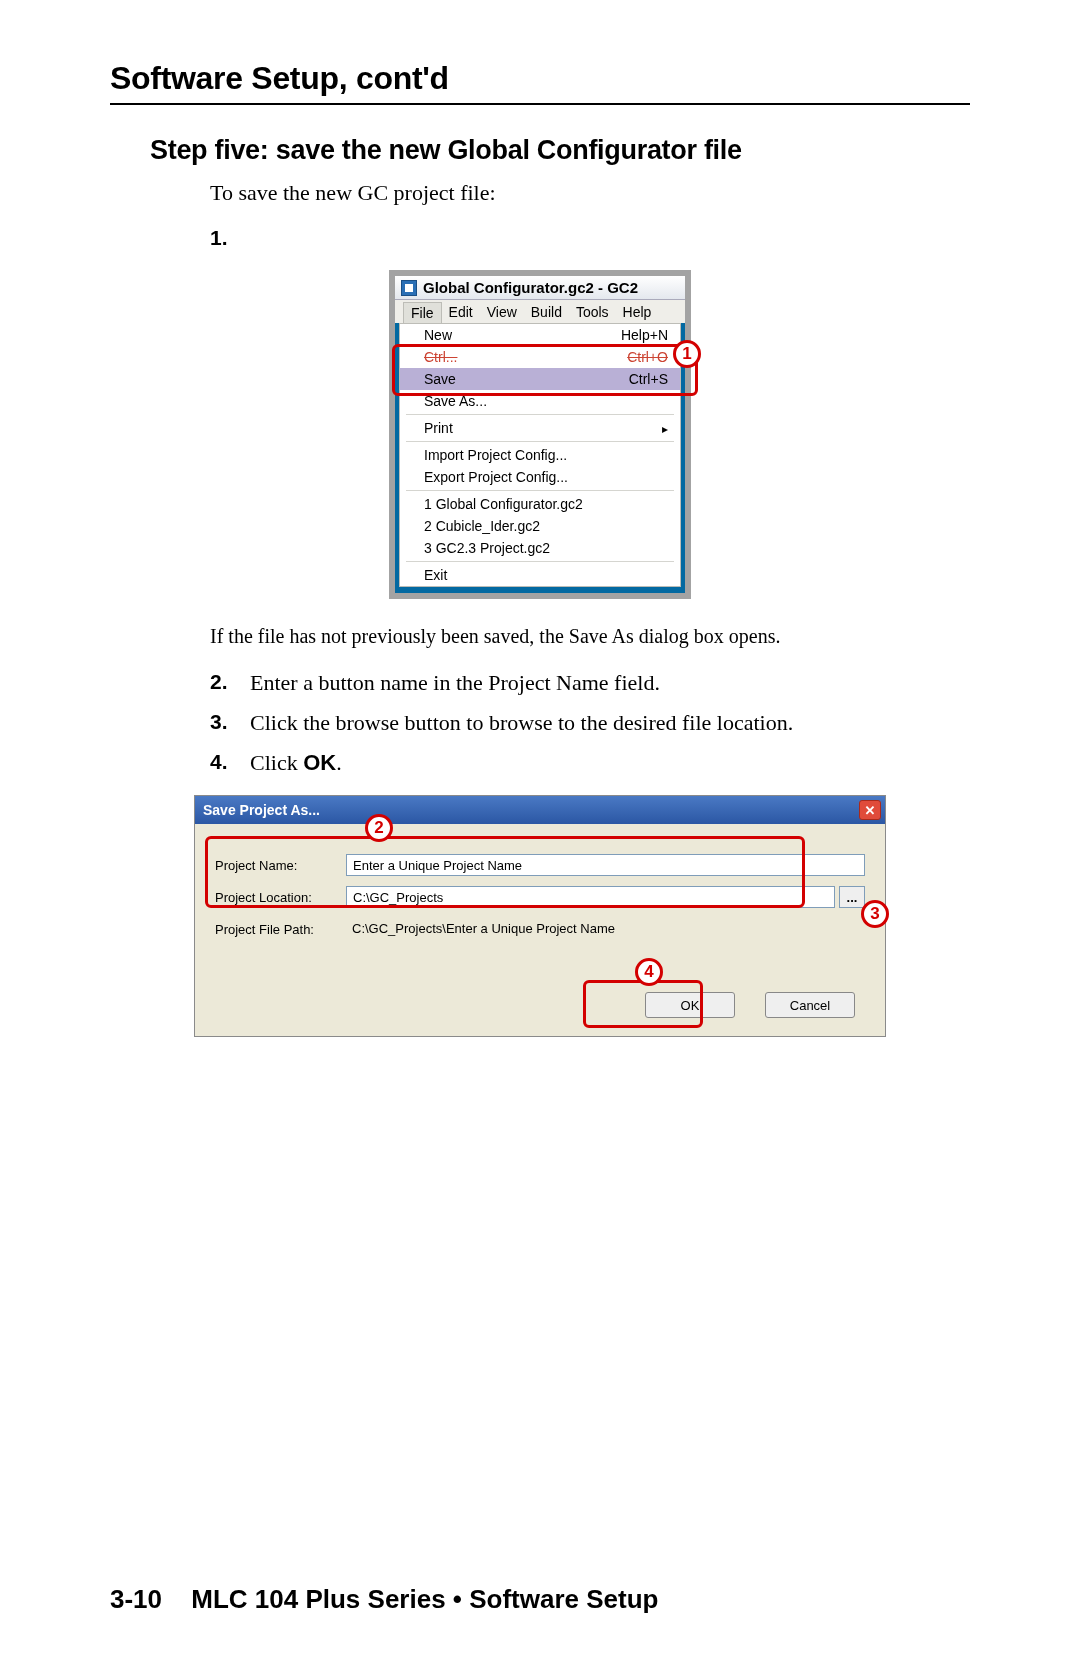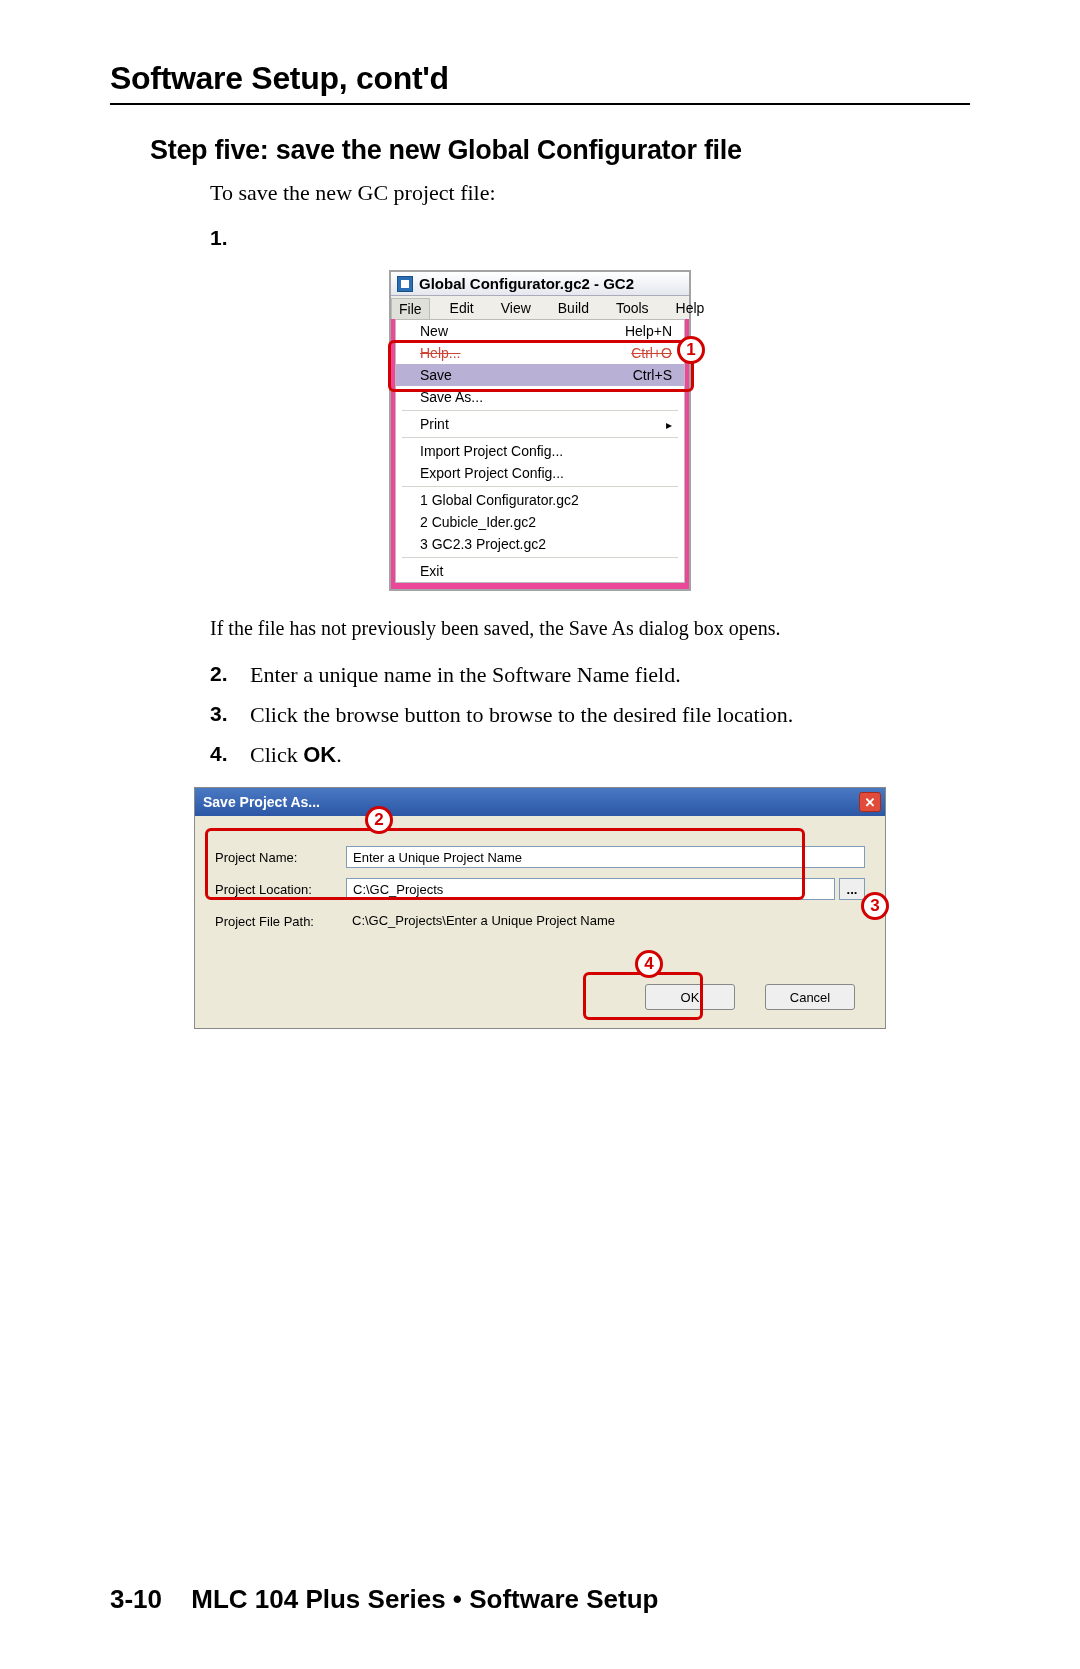--- a/index.html
+++ b/index.html
@@ -51,38 +51,38 @@
     font-size: 20px;
     margin: 24px 110px 18px 100px;
     line-height: 1.35;
   }
 
   
   .shot1-wrap { display:flex; justify-content:center; margin: 18px 0 10px 0; }
   .shot1 {
     position: relative;
     width: 302px;
-    border: 2px solid #a3a3a3;
-    background: #ec4899;
+    border: 6px solid #a3a3a3;
+    background: #0369a1;
     font-family: Tahoma, Arial, sans-serif;
     font-size: 14px;
     color: #000;
   }
   .shot1 .titlebar {
     display:flex; align-items:center; gap:6px;
     padding: 3px 6px;
     background: linear-gradient(#fff,#e4e8ee);
     border-bottom: 1px solid #aab;
     font-weight: 700;
     font-size: 15px;
   }
   .shot1 .titlebar .ticon { width:16px; height:16px; background:#2a6fb5; border:1px solid #1a4f85; position:relative; }
   .shot1 .titlebar .ticon::after { content:""; position:absolute; inset:3px; background:#fff; }
   .shot1 .menubar {
-    display:flex; gap:13px; padding: 2px 4px 0 0;
+    display:flex; gap:0; padding: 2px 4px 0 8px;
     background:#efeee9;
   }
   .shot1 .menubar span { padding:2px 7px; }
   .shot1 .menubar span.active { background:#e0e0da; border:1px solid #bdbdb7; border-bottom:none; }
   .shot1 .dropdown {
     margin: 0 4px 6px 4px;
     border:1px solid #bdbdb7;
     background:#fff;
     position: relative;
   }
@@ -203,21 +203,21 @@
         <span>Build</span>
         <span>Tools</span>
         <span>Help</span>
       </div>
       <div class="dropdown">
         <div class="mi">
             <span>New</span>
             <span>Help+N</span>
           </div>
         <div class="mi" style="color:#c43; text-decoration:line-through;">
-            <span>Help...</span>
+            <span>Ctrl...</span>
             <span>Ctrl+O</span>
           </div>
         <div class="mi save">
             <span>Save</span>
             <span>Ctrl+S</span>
           </div>
         <div class="mi">
             <span>Save As...</span>
           </div>
         <div class="sep"></div>
@@ -251,21 +251,21 @@
       </div>
       <div class="callout" style="right:-16px; top:64px;">1</div>
     </div>
   </div>
 
   <div class="para">If the file has not previously been saved, the Save As dialog box opens.</div>
 
   <ol class="steps">
     <li>
       <span class="num">2.</span>
-      <span>Enter a unique name in the Software Name field.</span>
+      <span>Enter a button name in the Project Name field.</span>
     </li>
     <li>
       <span class="num">3.</span>
       <span>Click the browse button to browse to the desired file location.</span>
     </li>
     <li>
       <span class="num">4.</span>
       <span>
         <span>Click </span><span class="sans-bold">OK</span><span>.</span>
       </span>

